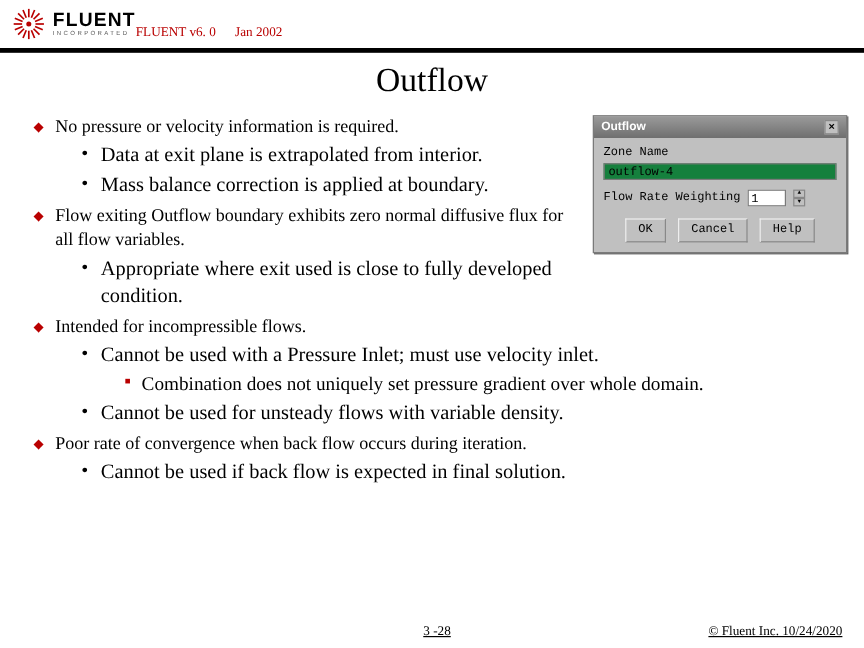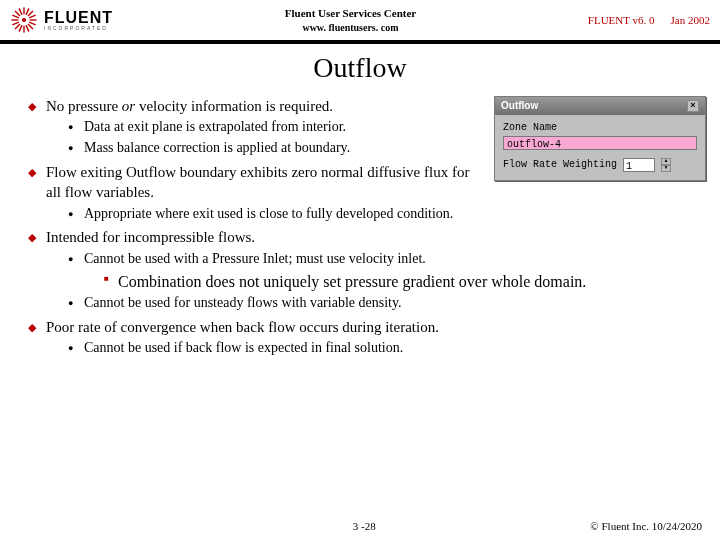--- a/index.html
+++ b/index.html
@@ -8,21 +8,21 @@
     height: 540px;
     font-family: "Times New Roman", Times, serif;
     background: #fff;
     color: #000;
     position: relative;
     overflow: hidden;
   }
   .header {
     display: flex;
     padding: 6px 10px 4px 10px;
-    align-items: center;
+    align-items: flex-end;
   }
   .logo-block {
     display: flex;
     align-items: center;
     gap: 6px;
     flex: 0 0 auto;
   }
   .logo-svg { width: 28px; height: 28px; flex: 0 0 auto; }
   .logo-text { display: flex; flex-direction: column; line-height: 1; }
   .logo-name { font-family: Arial, Helvetica, sans-serif; font-weight: bold; font-size: 16px; letter-spacing: 1px; }
@@ -54,25 +54,25 @@
     padding: 0 24px 0 28px;
     font-size: 13px;
     line-height: 1.35;
     position: relative;
   }
   ul { list-style: none; }
   li.lv1 { margin: 4px 0 4px 0; }
   li.lv1 > .row { display: flex; align-items: flex-start; }
   li.lv1 > .row > .b1 { color: #b90000; flex: 0 0 18px; font-size: 11px; padding-top: 3px; }
   li.lv1 > .row > .t1 { flex: 1 1 auto; font-size: 15px; }
-  .t1 .it { font-style: italic; }
+  .t1 .it { }
   ul.sub1 { margin: 2px 0 4px 40px; }
   li.lv2 > .row { display: flex; align-items: flex-start; }
   li.lv2 > .row > .b2 { flex: 0 0 16px; font-size: 9px; padding-top: 3px; }
-  li.lv2 > .row > .t2 { flex: 1 1 auto; font-size: 14px; }
+  li.lv2 > .row > .t2 { flex: 1 1 auto; font-size: 17px; }
   ul.sub2 { margin: 2px 0 2px 36px; }
   li.lv3 > .row { display: flex; align-items: flex-start; }
   li.lv3 > .row > .b3 { color: #b90000; flex: 0 0 14px; font-size: 8px; padding-top: 3px; }
   li.lv3 > .row > .t3 { flex: 1 1 auto; font-size: 16px; }
   li.lv2 { margin: 2px 0; }
   li.lv3 { margin: 2px 0; }
   .t1.wrap-right { padding-right: 210px; }
   .t2.wrap-right { padding-right: 180px; }
 
   
@@ -95,44 +95,45 @@
     font-weight: bold;
     display:flex; justify-content: space-between; align-items:center;
   }
   .dialog .titlebar .x {
     background:#c0c0c0; color:#000; border:1px solid #888; width:12px; height:12px;
     font-size:9px; line-height:9px; text-align:center;
   }
   .dialog .body { padding: 6px 8px 8px 8px; font-family: Liberation Mono, monospace; }
   .dialog .lbl { font-size: 10px; margin-bottom: 2px; display:block; }
   .dialog .field {
-    background: #f9a8d4; border: 1px solid #7a7a7a; padding: 1px 3px; height: 14px;
+    background: #15803d; border: 1px solid #7a7a7a; padding: 1px 3px; height: 14px;
     font-size: 10px; width: 100%; display:block;
   }
-  .dialog .frw { display:flex; align-items:flex-start; gap:6px; margin-top:8px; }
+  .dialog .frw { display:flex; align-items:flex-end; gap:6px; margin-top:8px; }
   .dialog .frw .lbl2 { font-size: 10px; white-space:nowrap; }
   .dialog .num {
     background:#fff; border:1px solid #7a7a7a; width:32px; height:14px; font-size:10px;
     padding:1px 2px; text-align:left;
   }
   .dialog .spin { width:10px; display:flex; flex-direction:column; }
   .dialog .spin div { width:10px; height:7px; background:#c0c0c0; border:1px solid #888; font-size:5px; line-height:4px; text-align:center;}
   .dialog .btnrow { display:flex; justify-content:center; gap:10px; margin-top:10px; }
   .dialog .btn {
     background:#c0c0c0; border:1px solid #888; border-top-color:#eee; border-left-color:#eee;
     padding:2px 10px; font-size:10px;
   }
 
   .footer {
     position: absolute;
     bottom: 8px;
     left: 0; right: 0;
     display: flex;
     padding: 0 18px;
     font-size: 11px;
+    text-decoration: underline;
   }
   .footer .center { flex: 1; text-align: center; }
   .footer .right { text-align: right; }
 </style>
 </head>
 <body>
 
 <div class="header">
   <div class="logo-block">
     <svg class="logo-svg" viewBox="0 0 40 40">
@@ -156,24 +157,20 @@
           <use href="#ray" transform="rotate(315)"></use>
         <use href="#ray" transform="rotate(337.5)"></use>
         <circle r="3" fill="#b90000"></circle>
       </g>
     </svg>
     <div class="logo-text">
       <span class="logo-name">FLUENT</span>
       <span class="logo-sub">INCORPORATED</span>
     </div>
   </div>
-  <div class="center-header">
-    <div class="org">Fluent User Services Center</div>
-    <div class="url">www. fluentusers. com</div>
-  </div>
   <div class="right-header">
     <div class="line2">
       <span class="ver">FLUENT v6. 0</span>
       <span>Jan 2002</span>
     </div>
   </div>
 </div>
 <div class="hr-bar"></div>
 
 <div class="title">Outflow</div>
@@ -189,20 +186,25 @@
       <span class="lbl">Zone Name</span>
       <span class="field">outflow-4</span>
       <div class="frw">
         <span class="lbl2">Flow Rate Weighting</span>
         <span class="num">1</span>
         <span class="spin">
             <div>▲</div>
             <div>▼</div>
           </span>
       </div>
+      <div class="btnrow">
+        <span class="btn">OK</span>
+        <span class="btn">Cancel</span>
+        <span class="btn">Help</span>
+      </div>
     </div>
   </div>
 
   <ul id="bullet-root">
       <li class="lv1">
         <div class="row">
           <span class="b1">◆</span>
           <span class="t1 wrap-right">No pressure <span class="it">or</span> velocity information is required.</span>
         </div>
         <ul class="sub1">

